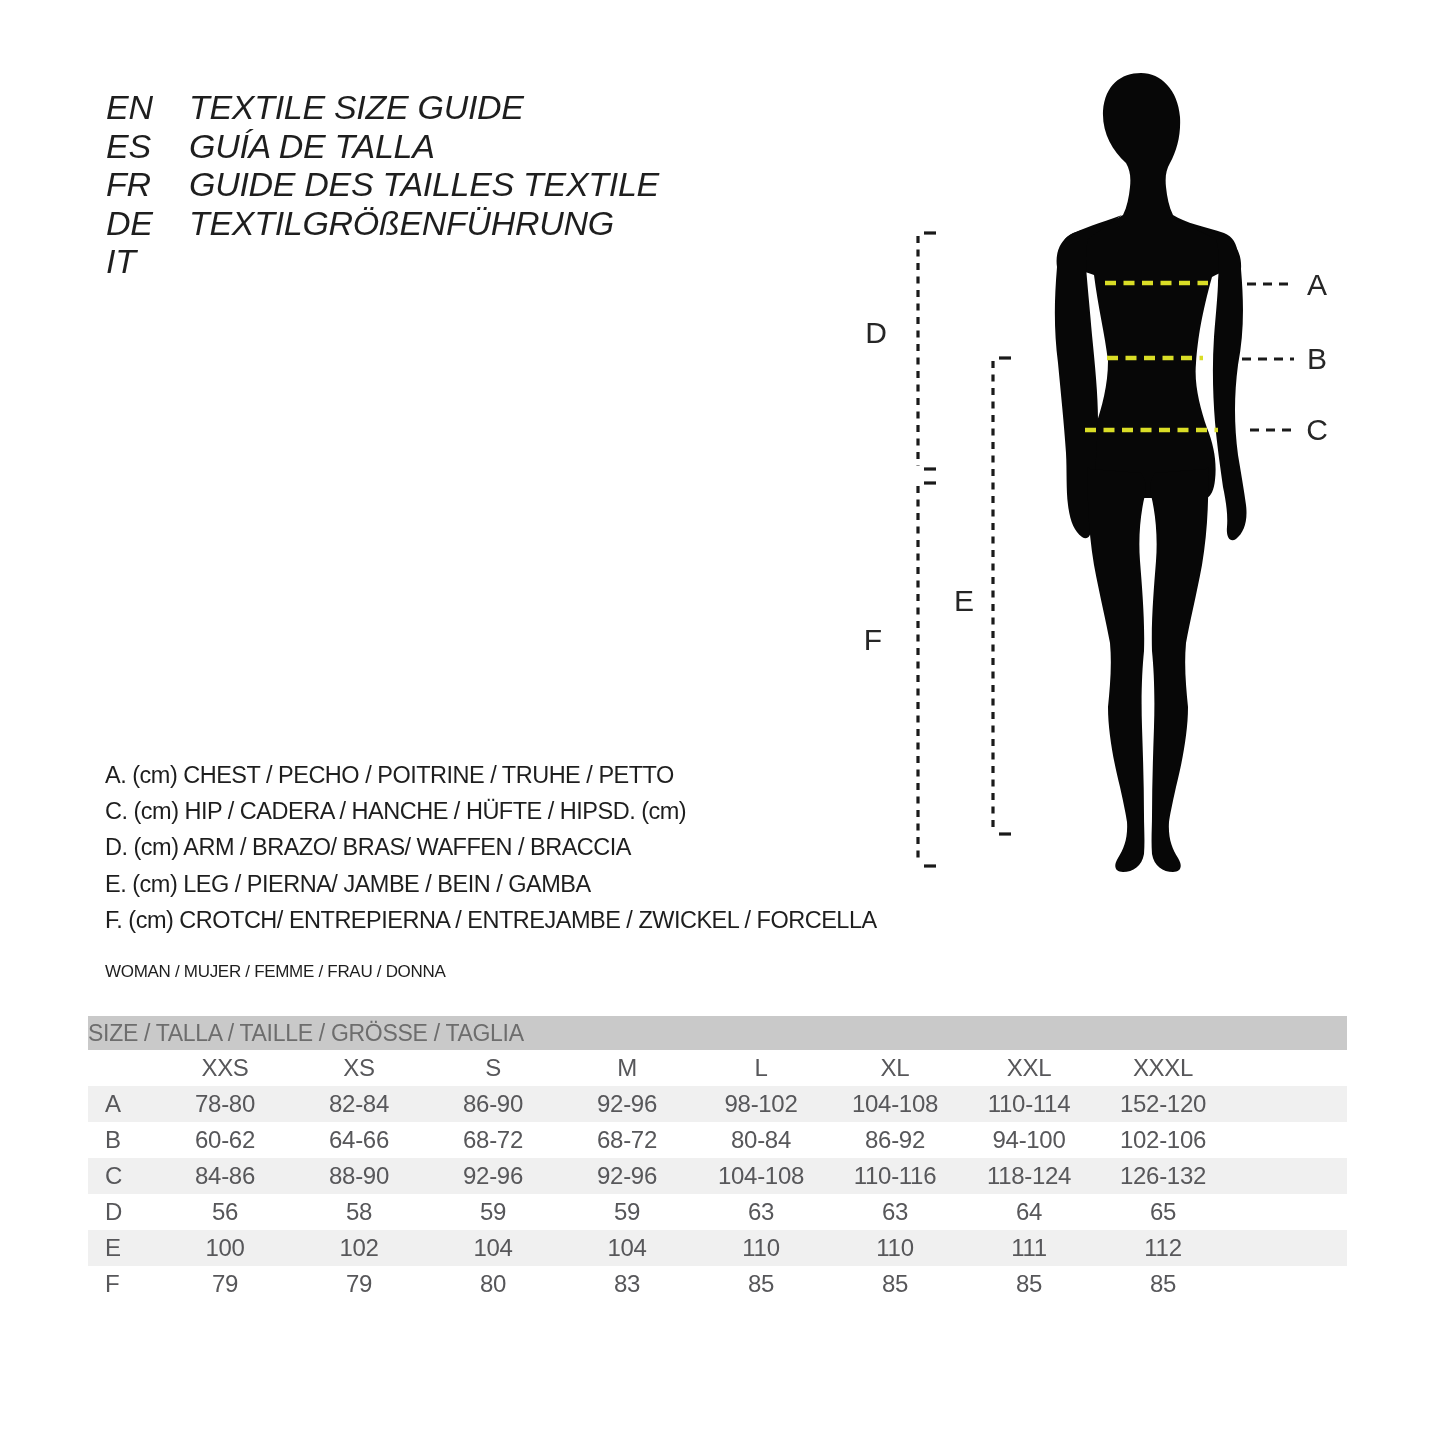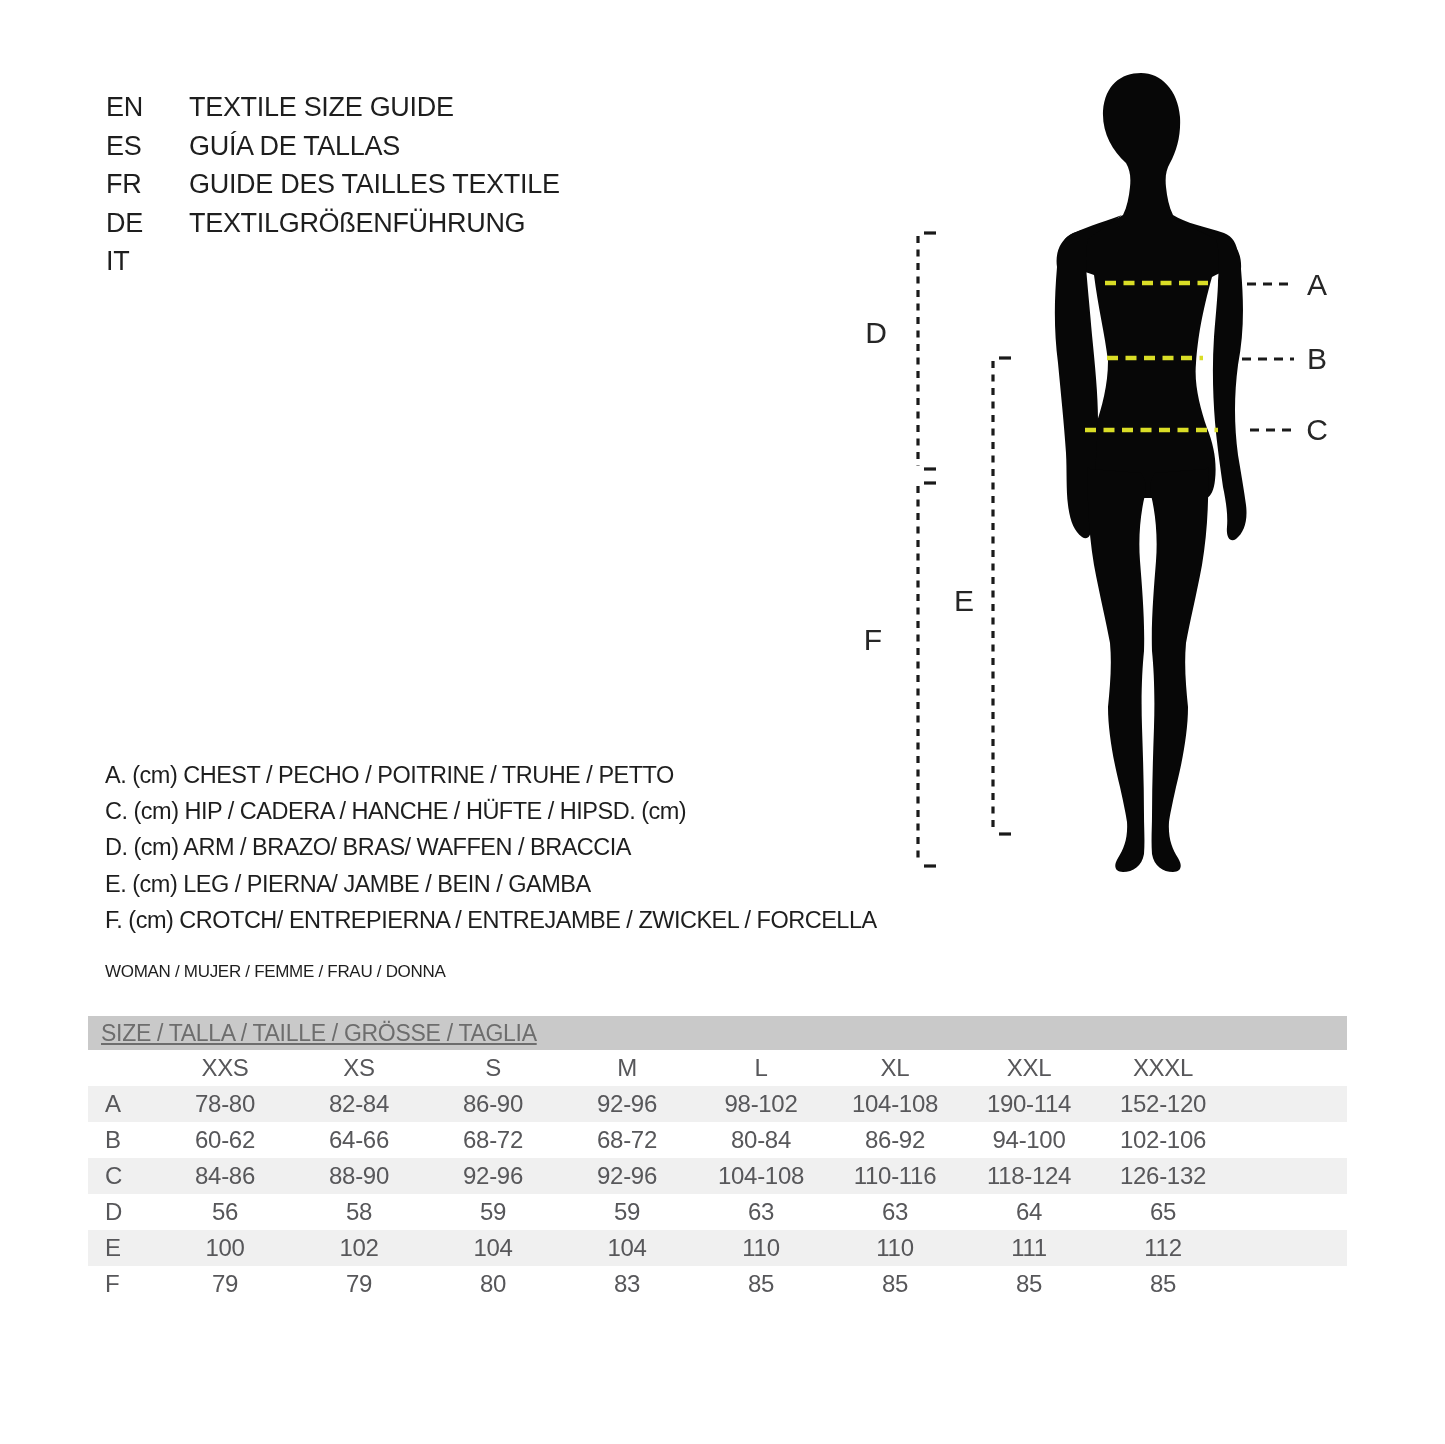--- a/index.html
+++ b/index.html
@@ -5,21 +5,21 @@
   html,body{margin:0;padding:0;background:#ffffff;}
   .page{
     position:relative; width:1445px; height:1444px; background:#ffffff;
     font-family:"Liberation Sans","DejaVu Sans",sans-serif;
     color:#1e1e1e; overflow:hidden;
   }
   
   .lang-block{
     position:absolute; left:106px; top:88px;
     display:grid; grid-template-columns:83px auto;
-    font-size:27px; line-height:38.6px; letter-spacing:-0.3px; white-space:nowrap;
+    font-size:34px; line-height:38.6px; letter-spacing:-0.3px; white-space:nowrap;font-style:italic;
   }
   
   .meas-block{
     position:absolute; left:105px; top:726px;
     font-size:23.5px; line-height:36.2px; letter-spacing:-0.5px; white-space:nowrap;margin-top:31px;
   }
   
   .woman-line{
     position:absolute; left:105px; top:962px;
     font-size:17px; letter-spacing:-0.3px; white-space:nowrap;
@@ -27,40 +27,40 @@
   
   .figure-svg{ position:absolute; left:850px; top:60px; }
   .fig-label{
     position:absolute; transform:translate(-50%,-50%);
     font-size:30px; color:#262626; letter-spacing:0;
   }
   
   .size-table-wrap{ position:absolute; left:88px; top:1016px; width:1259px; }
   .size-bar{
     height:34px; background:#c9c9c9; color:#6d6d6d;
-    font-size:23px; line-height:34px; padding-left:13px; letter-spacing:-0.3px;text-decoration:underline;
+    font-size:23px; line-height:34px; letter-spacing:-0.3px;
   }
   table.size-table{ border-collapse:collapse; table-layout:fixed; width:100%; }
   .size-table td{
     height:36px; padding:0; text-align:center;
     font-size:24px; color:#57575a; letter-spacing:-0.3px;
   }
   .size-table td.rowlabel{ text-align:left; padding-left:17px; }
   .size-table tr.stripe{ background:#f0f0f0; }
 </style>
 </head>
 <body>
 
 <div class="page">
 
   <div class="lang-block">
     <span>EN</span>
     <span>TEXTILE SIZE GUIDE</span>
     <span>ES</span>
-    <span>GUÍA DE TALLAS</span>
+    <span>GUÍA DE TALLA</span>
     <span>FR</span>
     <span>GUIDE DES TAILLES TEXTILE</span>
     <span>DE</span>
     <span>TEXTILGRÖßENFÜHRUNG</span>
     <span>IT</span>
   </div>
 
   <svg class="figure-svg" width="480" height="830" viewBox="0 0 480 830">
     <g transform="translate(180,5)">
       <path d="M 111,8 C 131,8 148,25 150,52 C 151,70 147,85 140,98 C 136,105 135,112 136,122
@@ -162,21 +162,21 @@
         <td></td>
       </tr>
       <tr class="stripe">
         <td class="rowlabel">A</td>
         <td>78-80</td>
         <td>82-84</td>
         <td>86-90</td>
         <td>92-96</td>
         <td>98-102</td>
         <td>104-108</td>
-        <td>190-114</td>
+        <td>110-114</td>
         <td>152-120</td>
         <td></td>
       </tr>
       <tr>
         <td class="rowlabel">B</td>
         <td>60-62</td>
         <td>64-66</td>
         <td>68-72</td>
         <td>68-72</td>
         <td>80-84</td>

